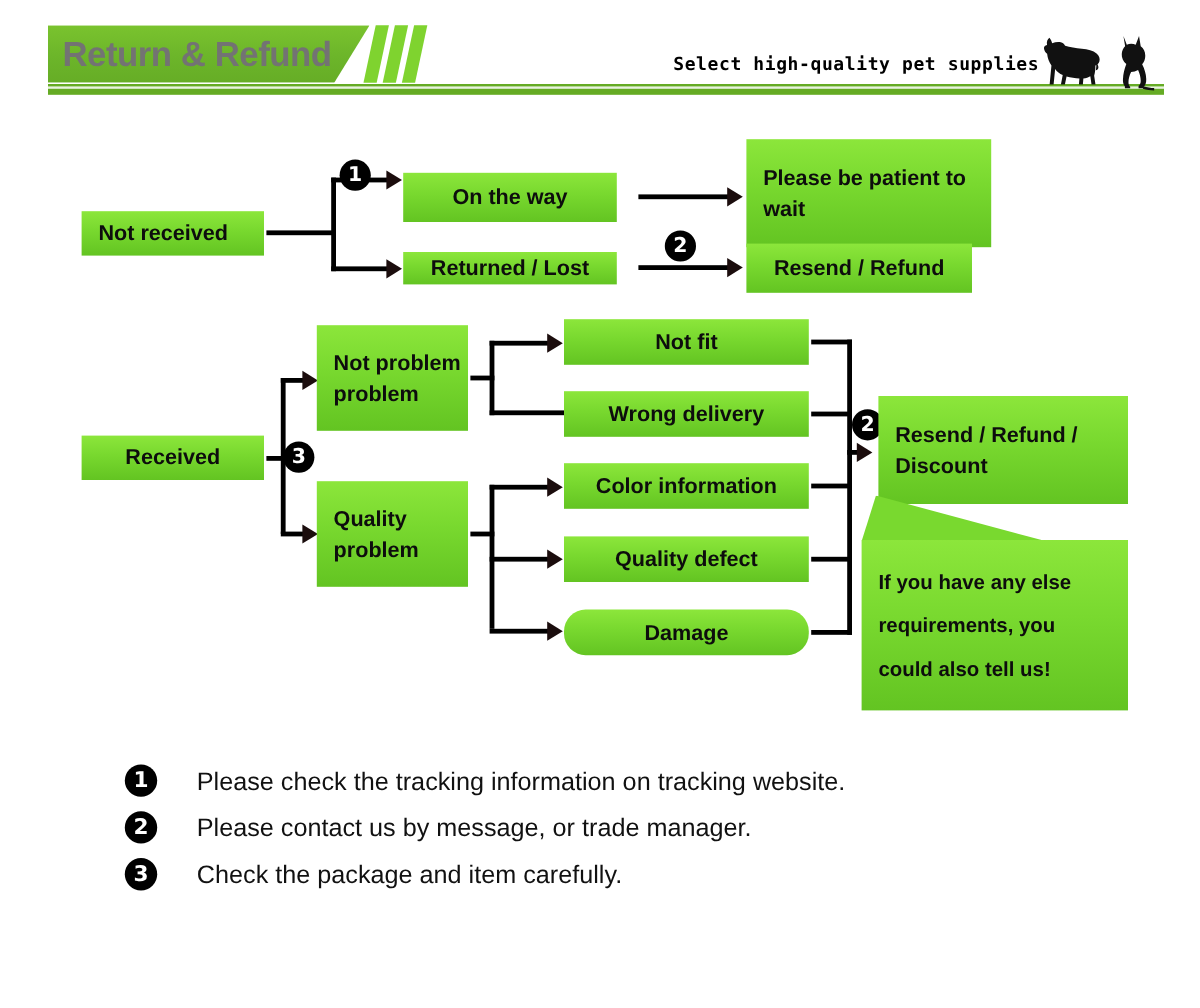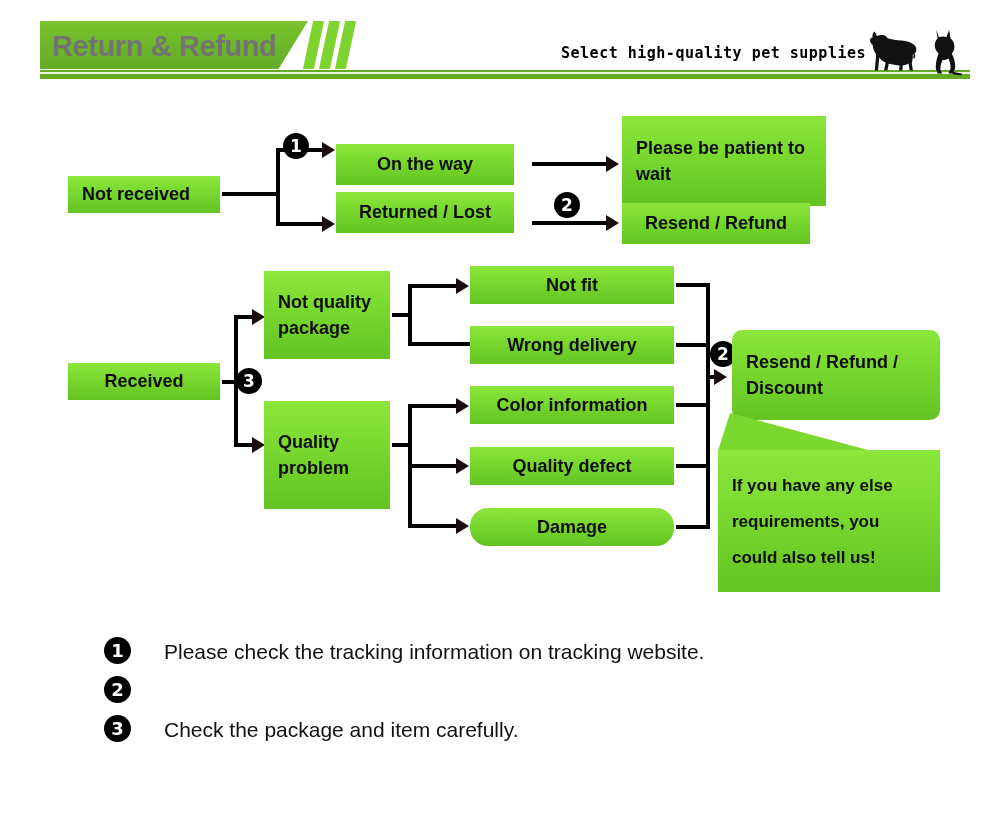--- a/index.html
+++ b/index.html
@@ -246,21 +246,21 @@
     <div class="ln vl" style="left:276px; top:148px; height:78px;"></div>
     <div class="ln hl" style="left:276px; top:148px; width:48px;"></div>
     <div class="ln hl" style="left:276px; top:222px; width:48px;"></div>
     <div class="arrow" style="left:322px; top:142px;"></div>
     <div class="arrow" style="left:322px; top:216px;"></div>
 
     <div class="cnum" style="left:283px; top:133px;">1</div>
 
     <div class="gbox" style="left:336px; top:144px; width:178px; height:41px;">On the way</div>
 
-    <div class="gbox" style="left:336px; top:192px; width:178px; height:41px;">Returned / Lost</div>
+    <div class="gbox" style="left:336px; top:210px; width:178px; height:27px;">Returned / Lost</div>
 
     <div class="ln hl" style="left:532px; top:162px; width:78px;"></div>
     <div class="arrow" style="left:606px; top:156px;"></div>
 
     <div class="ln hl" style="left:532px; top:221px; width:78px;"></div>
     <div class="arrow" style="left:606px; top:215px;"></div>
 
     <div class="cnum" style="left:554px; top:192px;">2</div>
 
     <div class="gbox left-pad" style="left:622px; top:100px; width:204px; height:90px;margin-top:16px;">Please be patient to wait</div>
@@ -274,23 +274,23 @@
 
     <div class="ln hl" style="left:222px; top:380px; width:16px;"></div>
     <div class="ln vl" style="left:234px; top:315px; height:130px;"></div>
     <div class="ln hl" style="left:234px; top:315px; width:22px;"></div>
     <div class="ln hl" style="left:234px; top:443px; width:22px;"></div>
     <div class="arrow" style="left:252px; top:309px;"></div>
     <div class="arrow" style="left:252px; top:437px;"></div>
 
     <div class="cnum" style="left:236px; top:368px;">3</div>
 
-    <div class="gbox left-pad" style="left:264px; top:271px; width:126px; height:88px;">Not quality package</div>
-
-    <div class="gbox left-pad" style="left:264px; top:401px; width:126px; height:108px;">Quality problem</div>
+    <div class="gbox left-pad" style="left:264px; top:271px; width:126px; height:88px;">Not problem problem</div>
+
+    <div class="gbox left-pad" style="left:264px; top:401px; width:126px; height:88px;">Quality problem</div>
 
     <div class="ln hl" style="left:392px; top:313px; width:20px;"></div>
     <div class="ln vl" style="left:408px; top:284px; height:62px;"></div>
     <div class="ln hl" style="left:408px; top:284px; width:52px;"></div>
     <div class="ln hl" style="left:408px; top:342px; width:62px;"></div>
     <div class="arrow" style="left:456px; top:278px;"></div>
 
     <div class="ln hl" style="left:392px; top:443px; width:20px;"></div>
     <div class="ln vl" style="left:408px; top:404px; height:120px;"></div>
     <div class="ln hl" style="left:408px; top:404px; width:52px;"></div>
@@ -310,33 +310,34 @@
     <div class="ln hl" style="left:676px; top:343px; width:34px;"></div>
     <div class="ln hl" style="left:676px; top:403px; width:34px;"></div>
     <div class="ln hl" style="left:676px; top:464px; width:34px;"></div>
     <div class="ln hl" style="left:676px; top:525px; width:34px;"></div>
     <div class="ln vl" style="left:706px; top:283px; height:246px;"></div>
     <div class="ln hl" style="left:706px; top:375px; width:12px;"></div>
     <div class="arrow" style="left:714px; top:369px;"></div>
 
     <div class="cnum" style="left:710px; top:341px;">2</div>
 
-    <div class="gbox left-pad" style="left:732px; top:330px; width:208px; height:90px;border-radius:10px;">Resend / Refund / Discount</div>
+    <div class="gbox left-pad" style="left:732px; top:330px; width:208px; height:90px;">Resend / Refund / Discount</div>
 
     <div class="callout-tail"></div>
     <div class="callout">If you have any else requirements, you could also tell us!</div>
   </div>
 
   <div id="notes">
     <div class="note-row">
       <div class="note-num">1</div>
       <div class="note-text">Please check the tracking information on tracking website.</div>
     </div>
     <div class="note-row">
       <div class="note-num">2</div>
+      <div class="note-text">Please contact us by message, or trade manager.</div>
     </div>
     <div class="note-row">
       <div class="note-num">3</div>
       <div class="note-text">Check the package and item carefully.</div>
     </div>
   </div>
 
 </div>
 
 </body></html>

